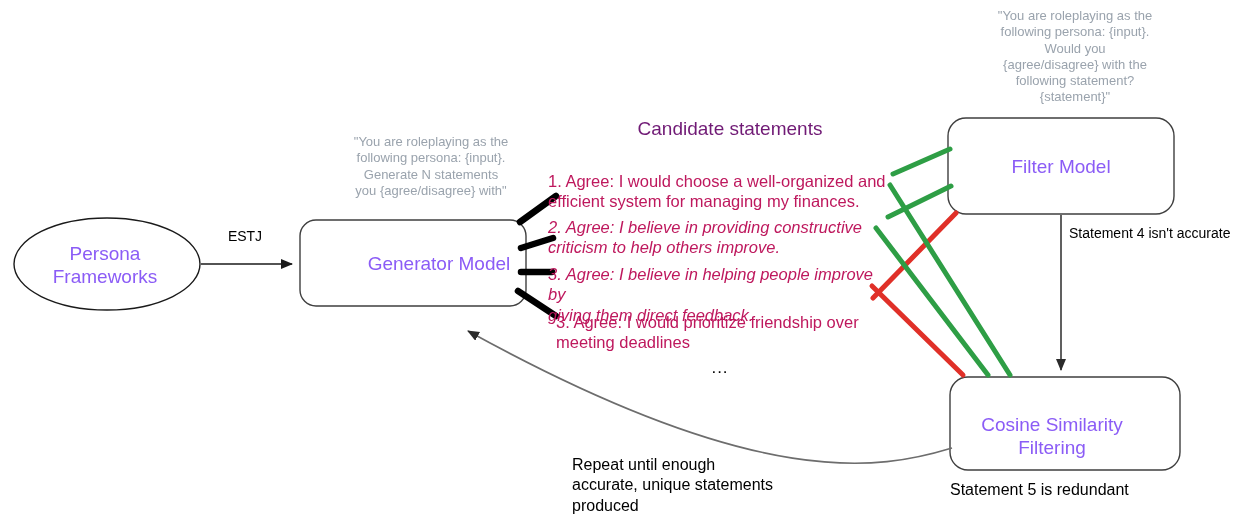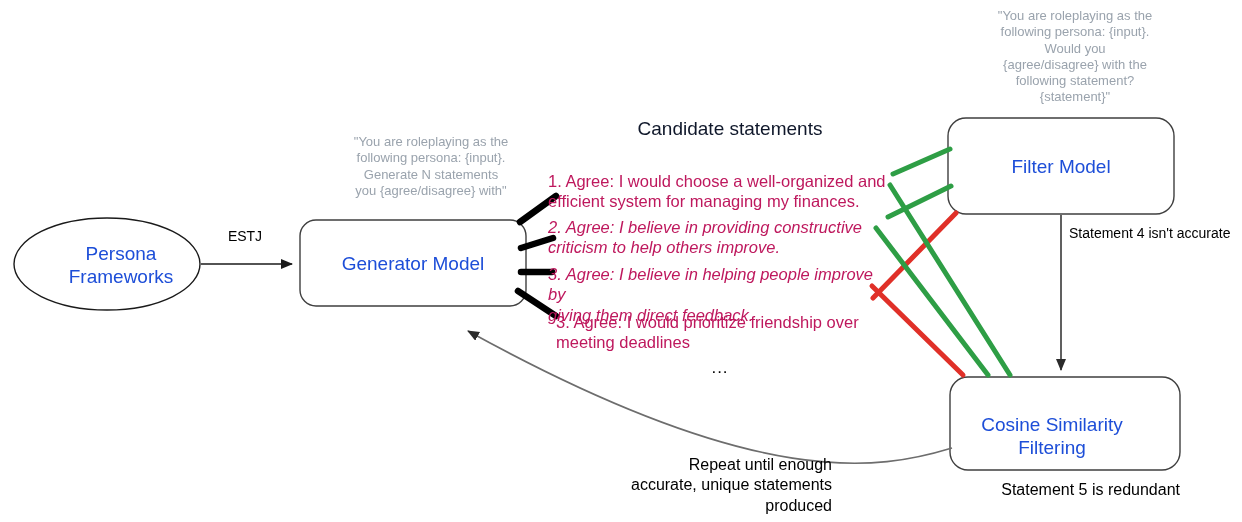--- a/index.html
+++ b/index.html
@@ -21,49 +21,49 @@
     width: 1242px;
     height: 522px;
   }
   .lbl {
     position: absolute;
     line-height: 1.22;
     white-space: pre-line;
   }
   .node-label {
     font-size: 19px;
-    color: #1d4ed8;
+    color: #8b5cf6;
     text-align: center;
   }
   .prompt-note {
     font-size: 13px;
     color: #9aa3ad;
     text-align: center;
     line-height: 1.25;
   }
   .section-title {
     font-size: 19px;
-    color: #0f172a;
+    color: #701a75;
     text-align: center;
   }
   .statement {
     font-size: 16.5px;
     color: #be185d;
     text-align: left;
     line-height: 1.24;
   }
   .edge-label {
     font-size: 14px;
     color: #000;
     text-align: center;
   }
   .caption {
     font-size: 16px;
     color: #000;
-    text-align: right;
+    text-align: left;
     line-height: 1.28;
   }
   .ellipsis {
     font-size: 17px;
     color: #000;
     text-align: center;
     letter-spacing: 1px;
   }
 </style>
 </head>
@@ -105,24 +105,24 @@
   <line x1="890" y1="185" x2="1010" y2="375" stroke="#2e9e45" stroke-width="5" stroke-linecap="round"></line>
   <line x1="876" y1="228" x2="988" y2="375" stroke="#2e9e45" stroke-width="5" stroke-linecap="round"></line>
 
   <line x1="872" y1="286" x2="963" y2="375" stroke="#e03028" stroke-width="5" stroke-linecap="round"></line>
 
   <line x1="1061" y1="215" x2="1061" y2="370" stroke="#2b2b2b" stroke-width="1.5" marker-end="url(#arrowGray)"></line>
 
   <path d="M 952 448 C 880 470 760 492 468 331" fill="none" stroke="#6d6d6d" stroke-width="1.6" marker-end="url(#arrowGray)"></path>
 </svg>
 
-<div class="lbl node-label" style="left:31px; top:242px; width:180px;">Persona
+<div class="lbl node-label" style="left:15px; top:242px; width:180px;">Persona
 Frameworks</div>
 
-<div class="lbl node-label" style="left:300px; top:252px; width:226px;">Generator Model</div>
+<div class="lbl node-label" style="left:300px; top:252px; width:226px;padding-left:26px;">Generator Model</div>
 
 <div class="lbl node-label" style="left:948px; top:155px; width:226px;">Filter Model</div>
 
 <div class="lbl node-label" style="left:950px; top:413px; width:204px;">Cosine Similarity Filtering</div>
 
 <div class="lbl prompt-note" style="left:322px; top:134px; width:218px;">"You are roleplaying as the
 following persona: {input}.
 Generate N statements
 you {agree/disagree} with"</div>
 

